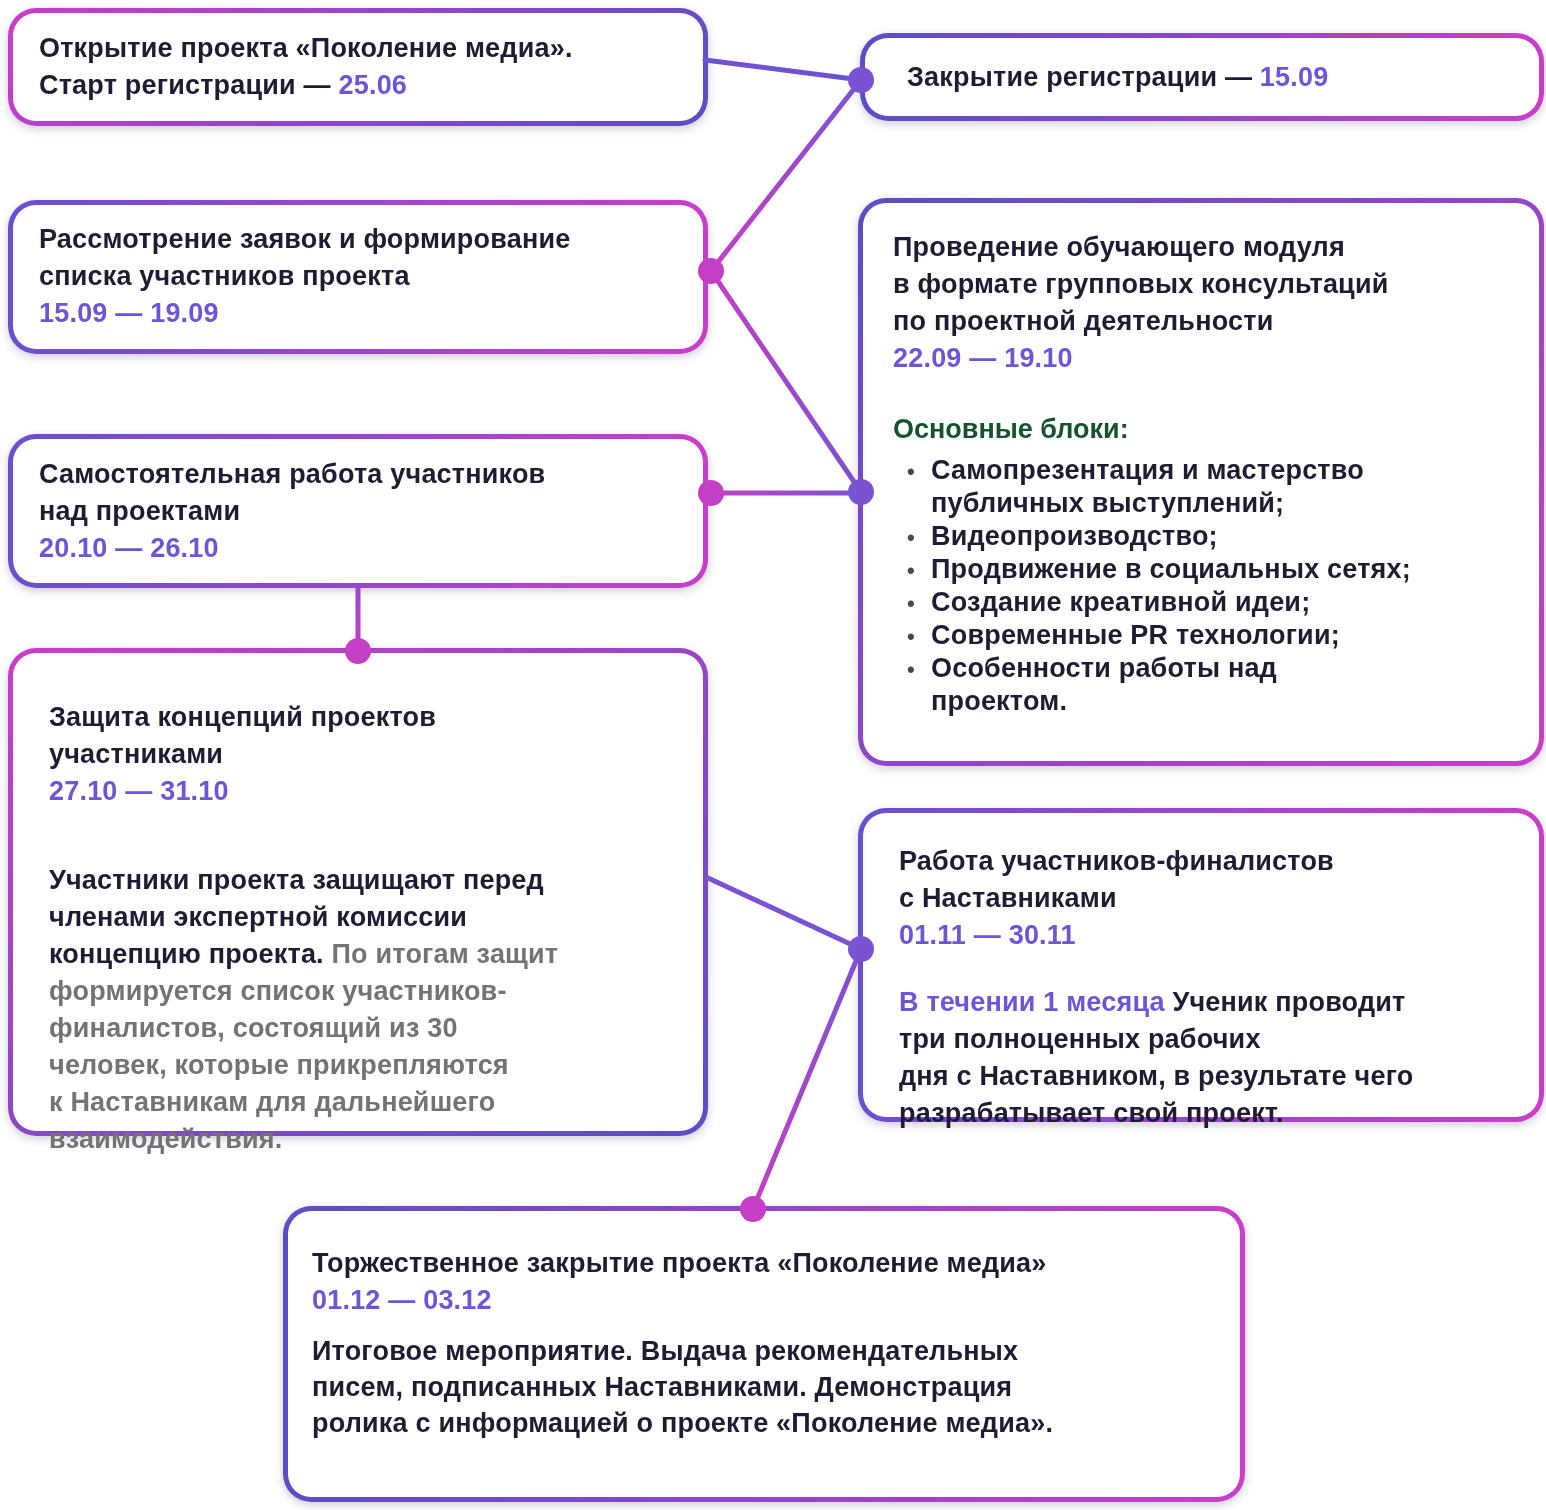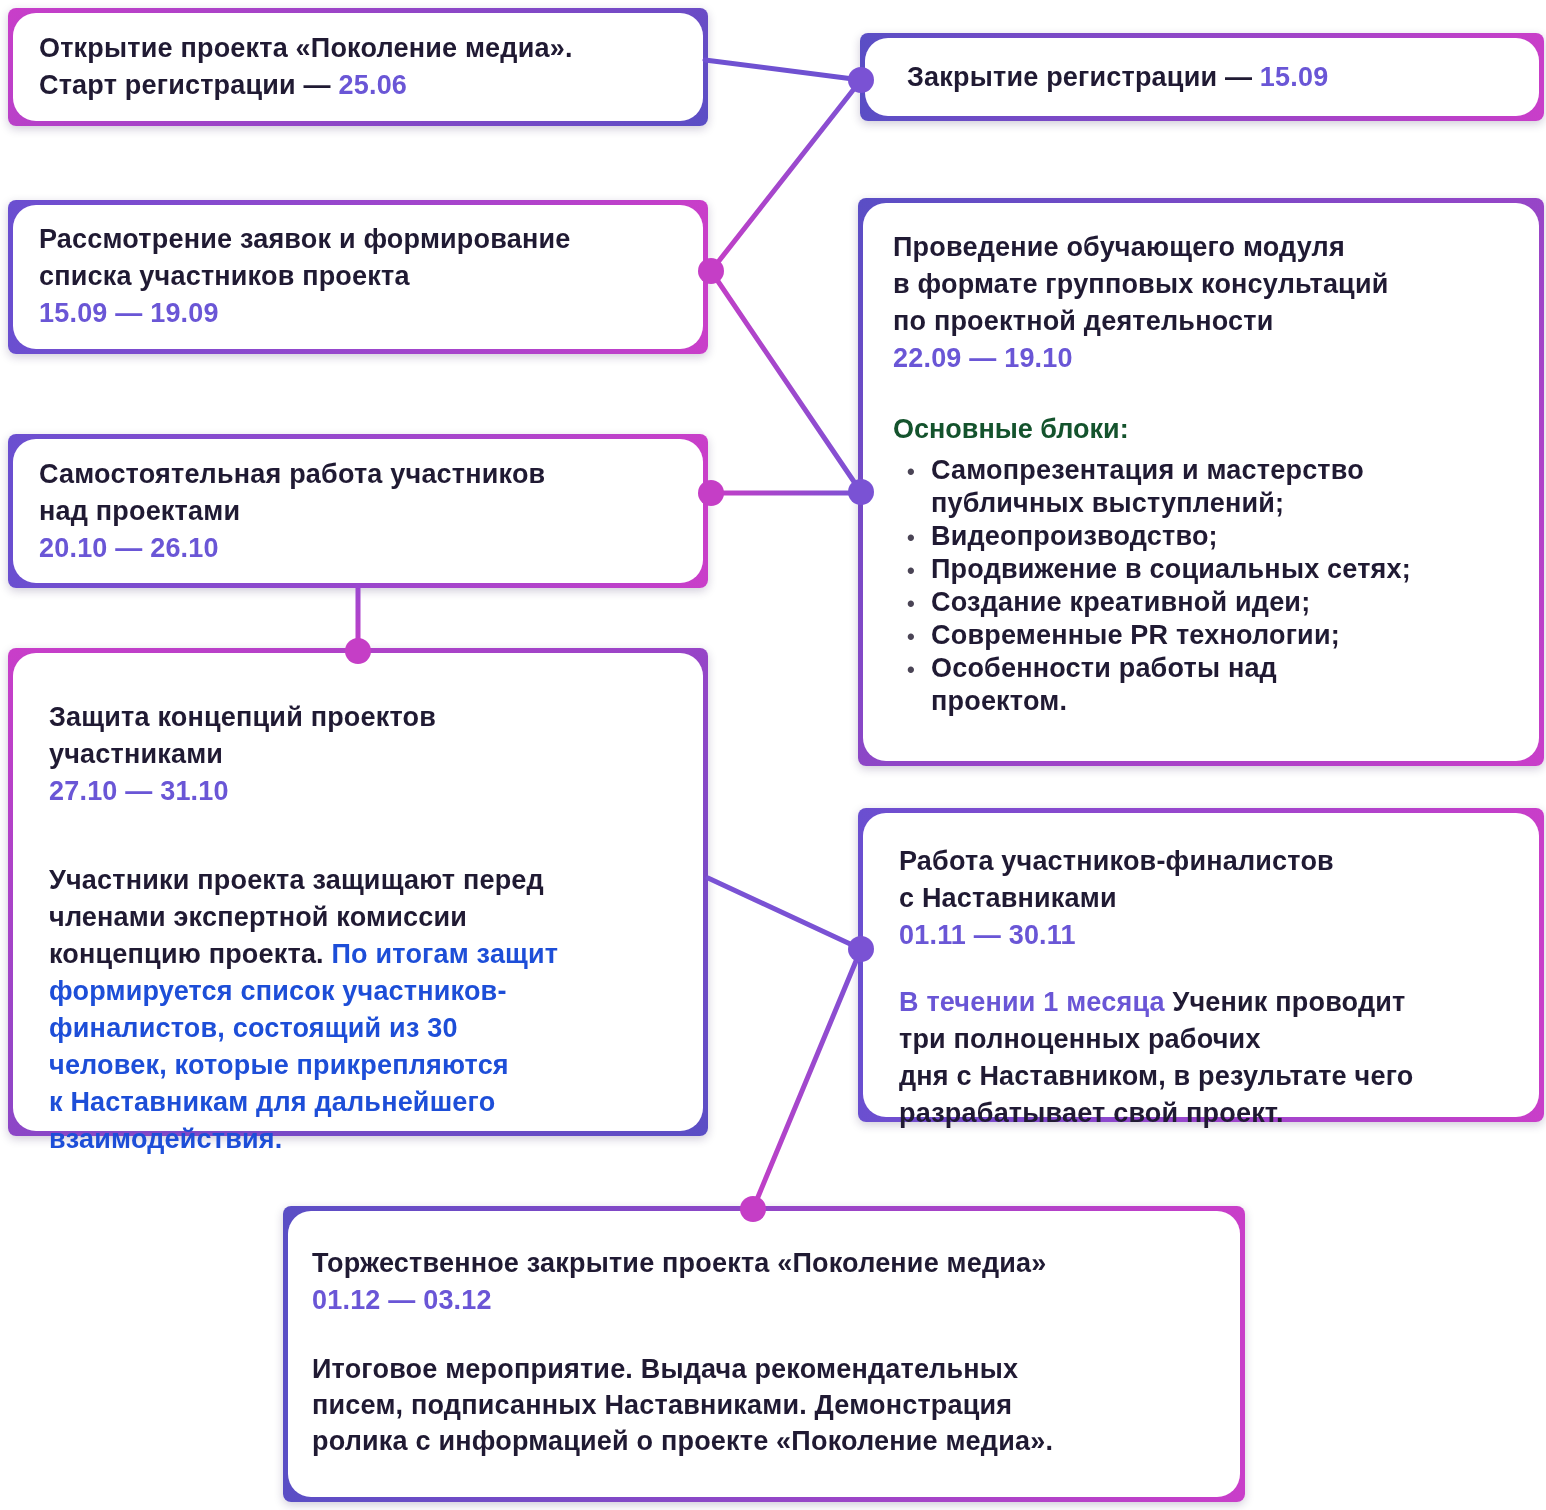--- a/index.html
+++ b/index.html
@@ -10,36 +10,36 @@
     font-weight:700;
     color:#201a33;
     overflow:hidden;
   }
   svg.connectors {
     position:absolute; left:0; top:0; z-index:2; pointer-events:none;
   }
   .card {
     position:absolute;
     padding:5px;
-    border-radius:8px;
+    border-radius:28px;
     box-shadow:0 3px 10px rgba(40,25,80,0.22);
     z-index:1;
     box-sizing:border-box;
   }
   .card-inner {
     background:#ffffff;
     border-radius:23px;
     width:100%; height:100%;
     box-sizing:border-box;
   }
   .vcenter { display:flex; flex-direction:column; justify-content:center; }
   .title { white-space:pre-line; font-size:27px; line-height:37px; letter-spacing:0.2px; }
   .date  { color:#6a56d6; font-size:27px; line-height:37px; letter-spacing:0.2px; }
   .purple { color:#6a56d6; }
-  .pinktx { color:#1d4ed8; }
+  .pinktx { color:#737373; }
   .body {
     margin-top:52px;
     white-space:pre-line;
     font-size:27px; line-height:37px; letter-spacing:0.2px;
   }
   
   .card-opening      { left:8px;   top:8px;    width:700px; height:118px; background:linear-gradient(135deg,#c93ec9,#5a4ec5); }
   .card-regclose     { left:860px; top:33px;   width:684px; height:88px;  background:linear-gradient(to right,#5a4ec5,#c93ec9); }
   .card-applications { left:8px;   top:200px;  width:700px; height:154px; background:linear-gradient(to right,#6a4fd0,#c93ec9); }
   .card-training     { left:858px; top:198px;  width:686px; height:568px; background:linear-gradient(135deg,#5a4ec5,#c93ec9); }
@@ -51,21 +51,21 @@
   .card-opening .card-inner      { padding:8px 24px 8px 26px; }
   .card-regclose .card-inner     { padding-left:42px; display:flex; align-items:center; }
   .card-applications .card-inner { padding:7px 24px 8px 26px; }
   .card-training .card-inner     { padding:26px 32px 18px 30px; }
   .card-independent .card-inner  { padding:8px 24px 8px 26px; }
   .card-defense .card-inner      { padding:46px 26px 16px 36px; }
   .card-mentors .card-inner      { padding:30px 26px 16px 36px; }
   .card-closing .card-inner      { padding:34px 30px 16px 24px; }
 
   .card-mentors .body { margin-top:30px; }
-  .card-closing .body { margin-top:32px; line-height:36px; }
+  .card-closing .body { margin-top:14px; line-height:36px; }
 
   .blocks-label { margin-top:34px; font-size:27px; line-height:37px; color:#14532d; }
   ul.blocks { list-style:none; margin:6px 0 0 0; padding:0 0 0 8px; }
   ul.blocks li {
     position:relative;
     padding-left:30px;
     white-space:pre-line;
     font-size:27px; line-height:33px; letter-spacing:0.2px;
   }
   ul.blocks li::before {

